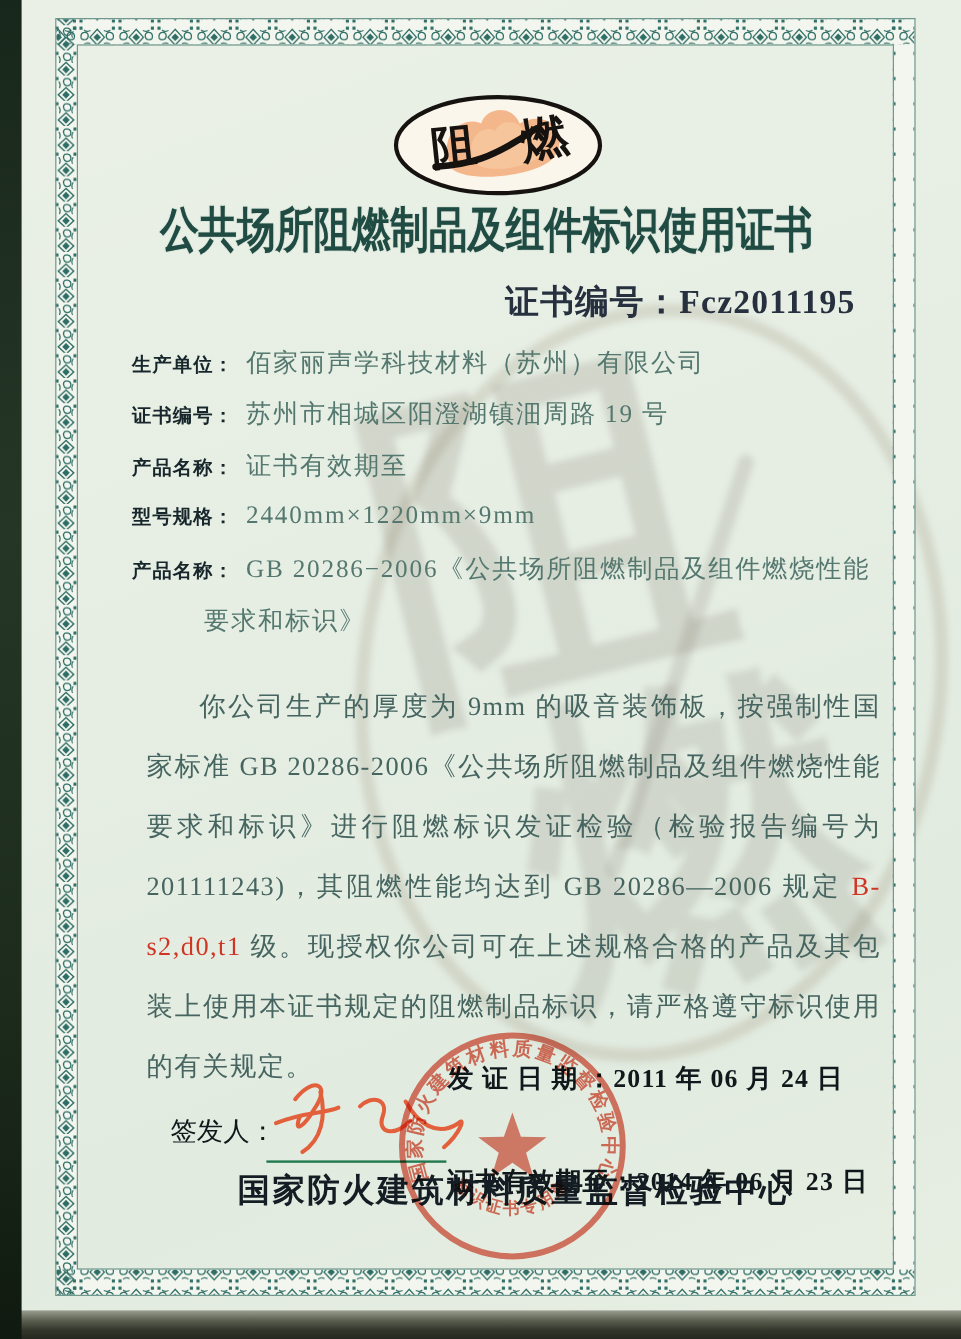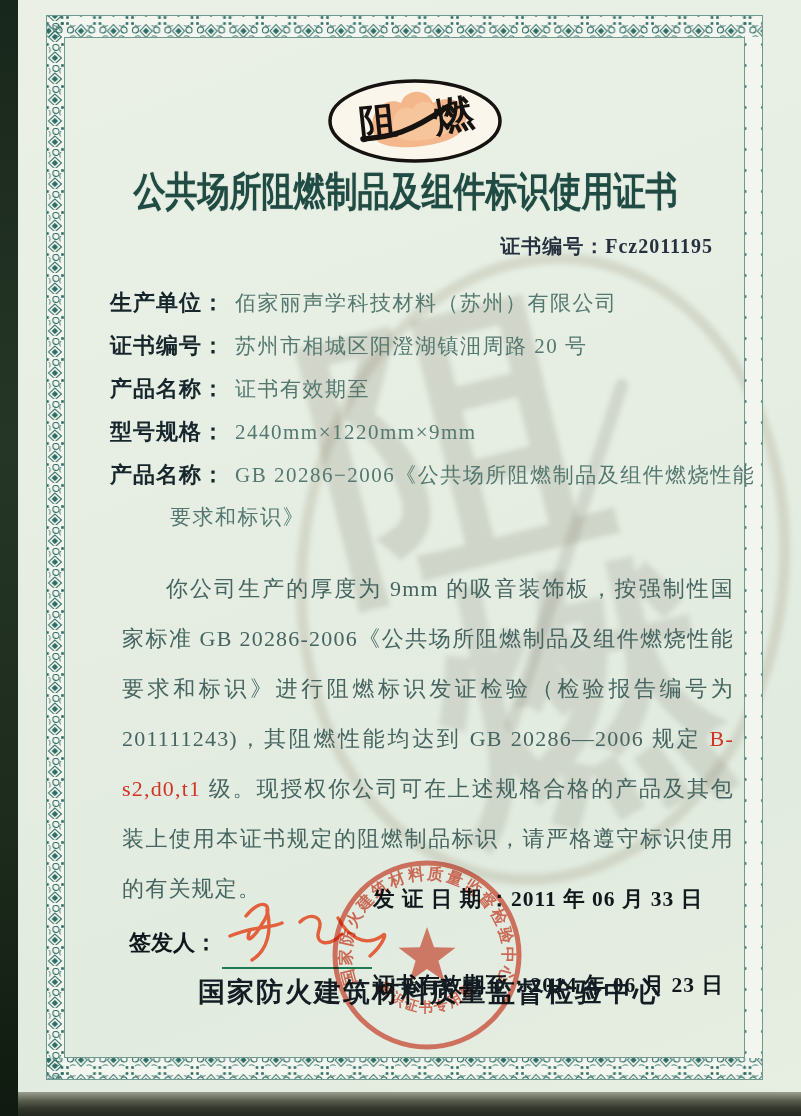--- a/index.html
+++ b/index.html
@@ -36,34 +36,34 @@
   }
   .logo-svg{position:absolute;left:325px;top:77px;z-index:6;}
   .cert-title{
     position:absolute;left:50px;right:40px;top:167px;z-index:6;
     text-align:center;font-size:40px;line-height:50px;font-weight:bold;
     color:#1f4b43;transform:scaleX(0.80);white-space:nowrap;
     text-shadow:0 0 1px rgba(31,75,67,.5);
   }
   .cert-no{
     position:absolute;right:88px;top:233px;z-index:6;
-    font-size:20px;font-weight:600;color:#26303e;letter-spacing:1px;
+    font-size:28px;font-weight:600;color:#26303e;letter-spacing:1px;
   }
   .field-row{position:absolute;left:110px;z-index:6;white-space:nowrap;}
-  .field-label{font-size:22px;font-weight:bold;color:#17262b;letter-spacing:1px;}
+  .field-label{font-size:16px;font-weight:bold;color:#17262b;letter-spacing:1px;}
   .field-value{font-size:21px;color:#54786f;letter-spacing:1.5px;margin-left:6px;}
   .field-cont{margin-left:60px;}
   .body-par{
     position:absolute;left:110px;top:552px;width:612px;z-index:6;
     font-size:22px;line-height:50px;letter-spacing:1.2px;color:#466560;
     text-indent:2em;text-align:justify;margin:12px;
   }
   .grade-red{color:#d03524;}
   .date-row{position:absolute;left:373px;z-index:10;font-size:21.5px;font-weight:bold;color:#10181c;letter-spacing:1px;white-space:nowrap;}
-  .signer-row{position:absolute;left:129px;top:928px;z-index:10;font-size:22px;font-weight:bold;color:#10181c;}
+  .signer-row{position:absolute;left:142px;top:928px;z-index:10;font-size:22px;font-weight:normal;color:#10181c;}
   .sig-line{position:absolute;left:222px;top:967px;width:150px;height:0;border-bottom:2.5px solid #217a4e;z-index:9;}
   .sig-svg{position:absolute;left:212px;top:890px;z-index:11;}
   .issuer-line{
     position:absolute;left:110px;top:974px;width:640px;z-index:10;
     text-align:center;font-size:27px;font-weight:bold;letter-spacing:2px;color:#131d23;
   }
   .seal-svg{position:absolute;left:327px;top:855px;z-index:12;mix-blend-mode:multiply;opacity:0.88;}
 </style>
 </head>
 <body>
@@ -125,42 +125,42 @@
 
 <div class="cert-title">公共场所阻燃制品及组件标识使用证书</div>
 <div class="cert-no"><span>证书编号：</span><span>Fcz2011195</span></div>
 
 <div class="field-row" style="top:288px">
   <span class="field-label">生产单位：</span>
   <span class="field-value">佰家丽声学科技材料（苏州）有限公司</span>
 </div>
 <div class="field-row" style="top:331px">
   <span class="field-label">证书编号：</span>
-  <span class="field-value">苏州市相城区阳澄湖镇沺周路 20 号</span>
+  <span class="field-value">苏州市相城区阳澄湖镇沺周路 19 号</span>
 </div>
 <div class="field-row" style="top:374px">
   <span class="field-label">产品名称：</span>
   <span class="field-value">证书有效期至</span>
 </div>
 <div class="field-row" style="top:417px">
   <span class="field-label">型号规格：</span>
   <span class="field-value">2440mm×1220mm×9mm</span>
 </div>
 <div class="field-row" style="top:460px">
   <span class="field-label">产品名称：</span>
   <span class="field-value">GB 20286−2006《公共场所阻燃制品及组件燃烧性能</span>
 </div>
 <div class="field-row" style="top:503px">
   <span class="field-value field-cont">要求和标识》</span>
 </div>
 
 <p class="body-par"><span>你公司生产的厚度为 9mm 的吸音装饰板，按强制性国家标准 GB 20286-2006《公共场所阻燃制品及组件燃烧性能要求和标识》进行阻燃标识发证检验（检验报告编号为 201111243)，其阻燃性能均达到 GB 20286—2006 规定 </span><span class="grade-red">B-s2,d0,t1</span><span> 级。现授权你公司可在上述规格合格的产品及其包装上使用本证书规定的阻燃制品标识，请严格遵守标识使用的有关规定。</span></p>
 
 <div class="date-row" style="top:884px">
-  <span>发 证 日 期 ：</span><span>2011 年 06 月 33 日</span>
+  <span>发 证 日 期 ：</span><span>2011 年 06 月 24 日</span>
 </div>
 <div class="date-row" style="top:970px">
   <span>证书有效期至：</span><span>2014 年 06 月 23 日</span>
 </div>
 <div class="signer-row">
   <span>签发人：</span>
 </div>
 <div class="sig-line"></div>
 <svg class="sig-svg" width="185" height="82" viewBox="0 0 185 82">
   <g fill="none" stroke="#e2603c" stroke-width="3.4" stroke-linecap="round">

